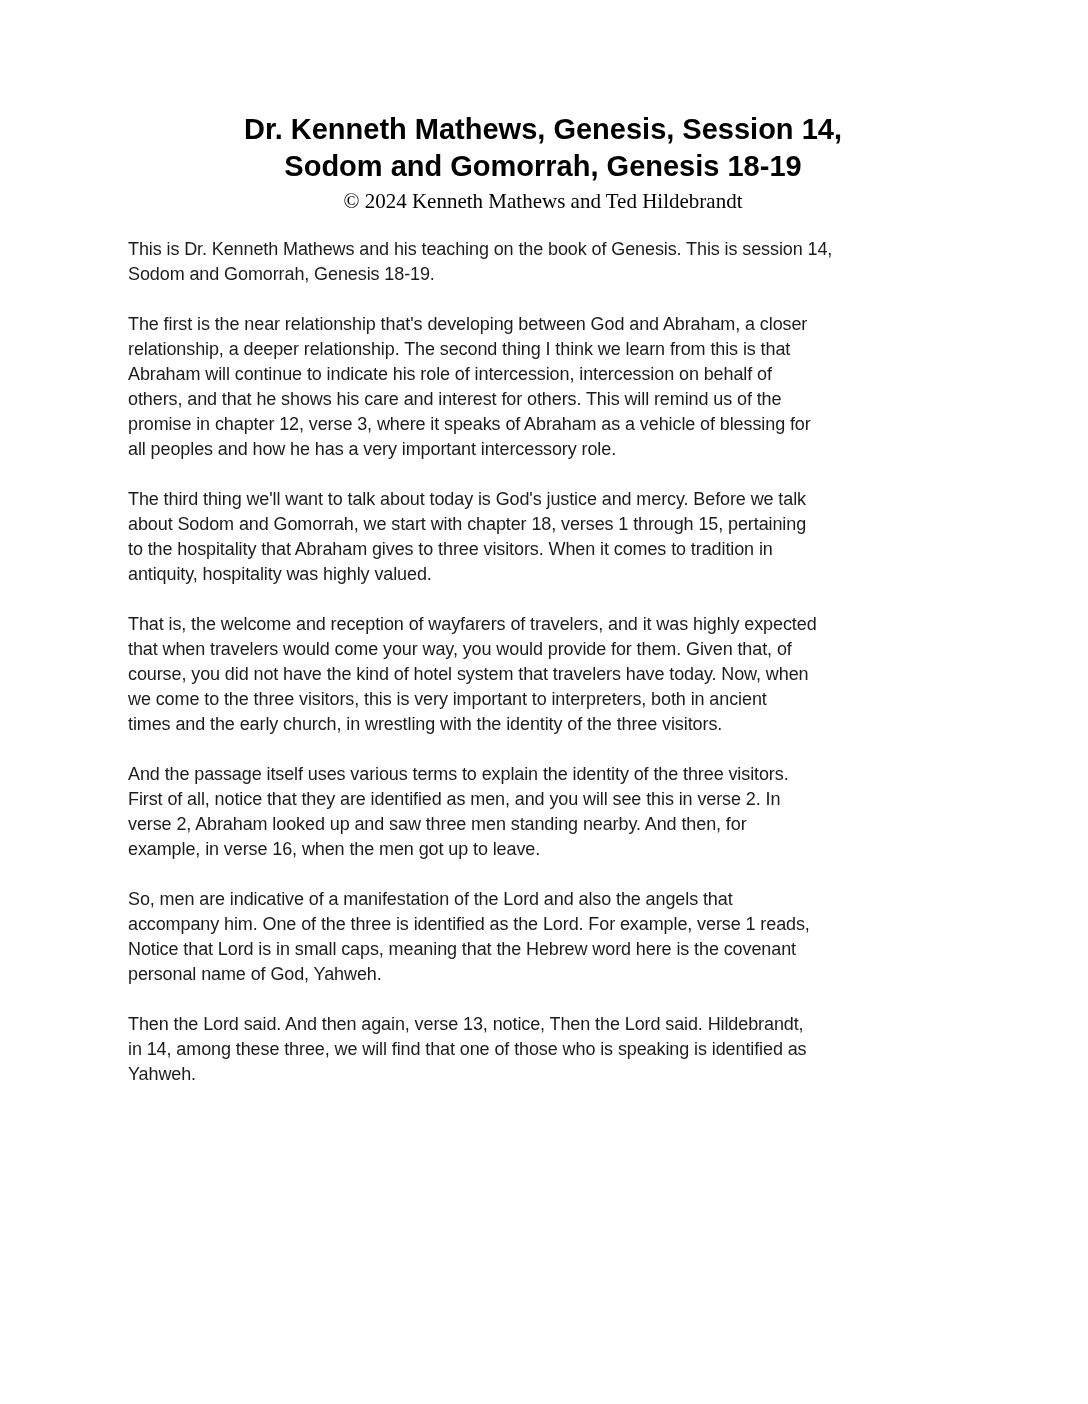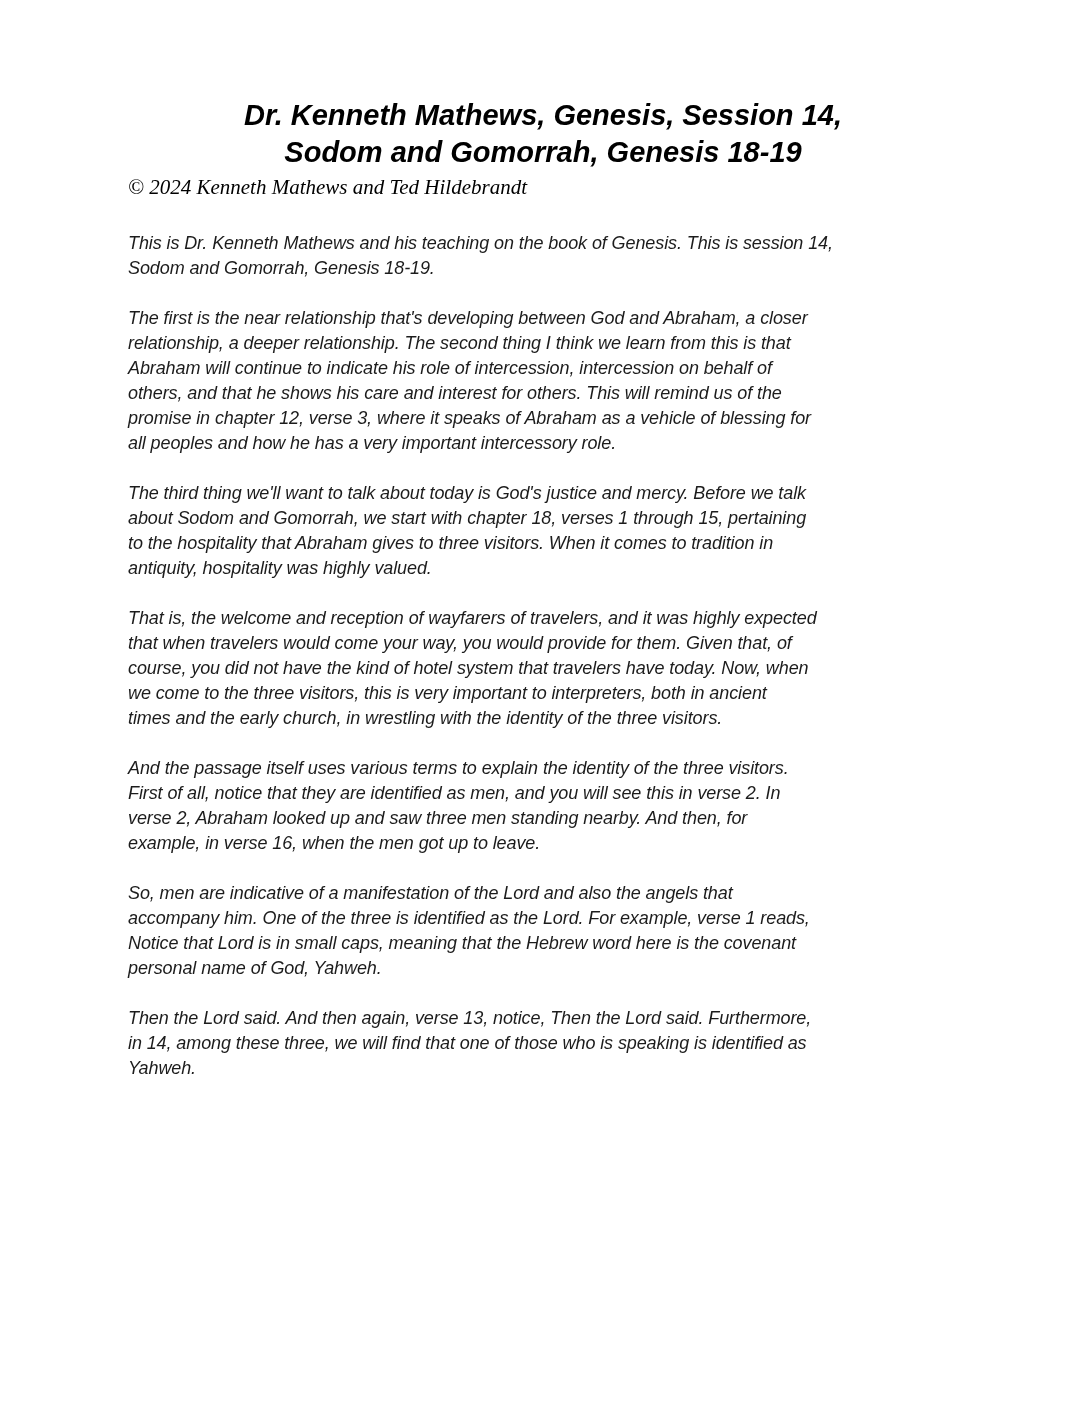--- a/index.html
+++ b/index.html
@@ -11,44 +11,43 @@
     position: relative;
     width: 1088px;
     height: 1404px;
     background: #ffffff;
     overflow: hidden;
     font-family: "Liberation Sans", sans-serif;
   }
   .content {
     position: absolute;
     left: 128px;
-    top: 0;
+    top: 14px;
     width: 830px;
-    font-style: italic;
   }
   .doc-title {
     margin: 97px 0 0 0;
     text-align: center;
     font-size: 29px;
     line-height: 37px;
     font-weight: bold;
     color: #000000;
     white-space: pre-line;
     font-family: "Liberation Sans", sans-serif;
   }
   .copyright {
     margin-top: 3px;
-    text-align: left;
+    text-align: center;
     font-family: "Liberation Serif", serif;
     font-size: 21px;
     line-height: 26px;
     color: #000000;
   }
   .body-text {
-    margin-top: 31px;
+    margin-top: 23px;
   }
   .body-text p {
     margin: 25px 0 0 0;
     font-size: 18px;
     line-height: 25px;
     color: #1c1c1c;
     white-space: pre-line;
     letter-spacing: -0.1px;
   }
   .body-text p:first-child {
@@ -82,18 +81,18 @@
 we come to the three visitors, this is very important to interpreters, both in ancient
 times and the early church, in wrestling with the identity of the three visitors.</p>
       <p>And the passage itself uses various terms to explain the identity of the three visitors.
 First of all, notice that they are identified as men, and you will see this in verse 2. In
 verse 2, Abraham looked up and saw three men standing nearby. And then, for
 example, in verse 16, when the men got up to leave.</p>
       <p>So, men are indicative of a manifestation of the Lord and also the angels that
 accompany him. One of the three is identified as the Lord. For example, verse 1 reads,
 Notice that Lord is in small caps, meaning that the Hebrew word here is the covenant
 personal name of God, Yahweh.</p>
-      <p>Then the Lord said. And then again, verse 13, notice, Then the Lord said. Furthermore,
+      <p>Then the Lord said. And then again, verse 13, notice, Then the Lord said. Hildebrandt,
 in 14, among these three, we will find that one of those who is speaking is identified as
 Yahweh.</p>
     </div>
   </div>
 </div>
 
 </body></html>

